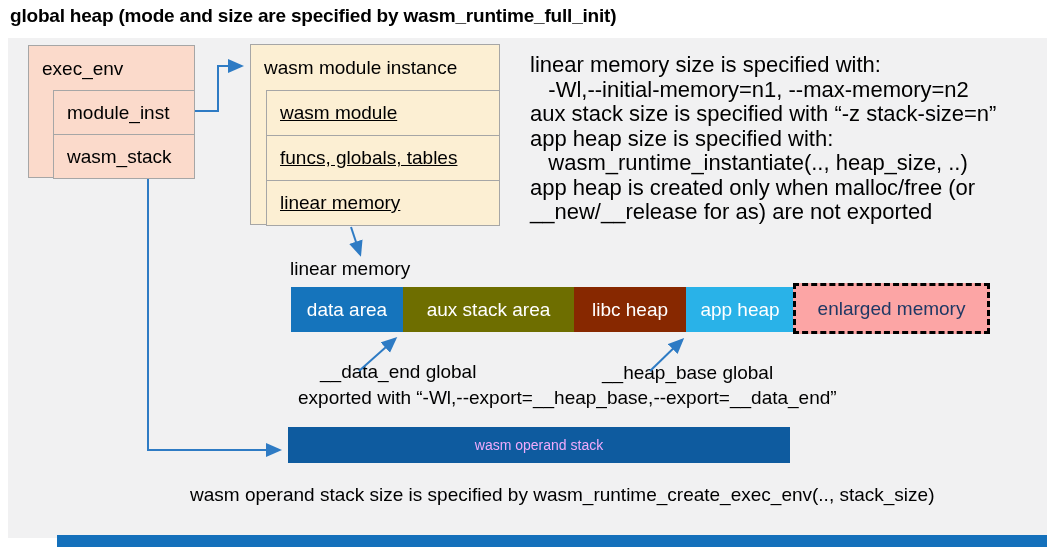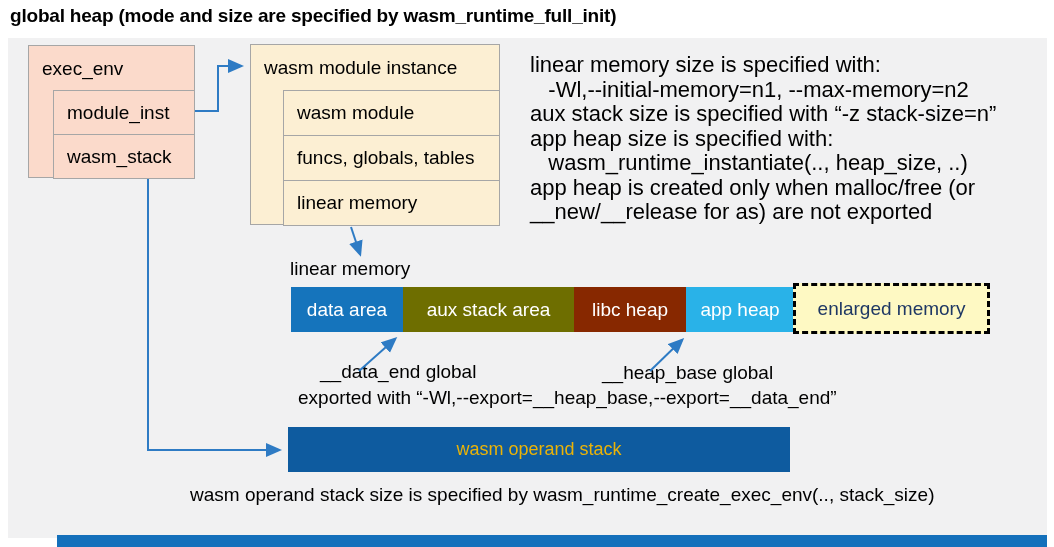--- a/index.html
+++ b/index.html
@@ -12,39 +12,39 @@
   .struct{position:absolute;border:1px solid #a6a6a6;box-sizing:border-box;}
   .exec{left:28px;top:45px;width:167px;height:133px;background:#fbdacb;}
   .mi{left:250px;top:44px;width:250px;height:181px;background:#fcefd3;}
   .struct .hdr{position:absolute;left:0;right:0;top:0;display:flex;align-items:center;
                padding-left:13px;font-size:19px;box-sizing:border-box;}
   .exec .hdr{height:45px;}
   .mi .hdr{height:46px;}
   .row{position:absolute;border:1px solid #a6a6a6;box-sizing:border-box;display:flex;
        align-items:center;padding-left:13px;font-size:19px;}
   .exec .row{left:24px;right:-1px;background:#fbdacb;height:45px;}
-  .mi .row{left:32px;right:-1px;background:#fcefd3;height:46px;}
+  .mi .row{left:15px;right:-1px;background:#fcefd3;height:46px;text-decoration:underline;}
 
   
   .notes{position:absolute;left:530px;top:53px;font-size:22px;line-height:24.5px;}
   .notes div{white-space:pre;}
 
   
   .lm-label{position:absolute;left:290px;top:258px;font-size:19px;}
   .lm-bar{position:absolute;left:291px;top:287px;height:45px;display:flex;}
   .seg{height:45px;display:flex;align-items:center;justify-content:center;
        color:#fff;font-size:19px;white-space:nowrap;}
   .enlarged{position:absolute;left:793px;top:283px;width:197px;height:51px;
-            border:3px dashed #000;box-sizing:border-box;background:#fef9c3;
+            border:3px dashed #000;box-sizing:border-box;background:#fca5a5;
             display:flex;align-items:center;justify-content:center;
             font-size:19px;color:#1f3864;}
 
   .annot{position:absolute;font-size:19px;}
-  .opstack{position:absolute;left:288px;top:427px;width:502px;height:45px;background:#0e5b9f;
-           color:#eab308;display:flex;align-items:center;justify-content:center;font-size:18px;}
+  .opstack{position:absolute;left:288px;top:427px;width:502px;height:36px;background:#0e5b9f;
+           color:#f0abfc;display:flex;align-items:center;justify-content:center;font-size:14px;}
   .footnotes{position:absolute;left:190px;top:483px;font-size:19px;line-height:24px;}
   .footer-bar{position:absolute;left:57px;top:535px;width:990px;height:12px;background:#1470bb;}
 
   svg.overlay{position:absolute;left:0;top:0;pointer-events:none;}
 </style>
 </head>
 <body>
 
 <div class="canvas">
   <div class="bg-panel"></div>

